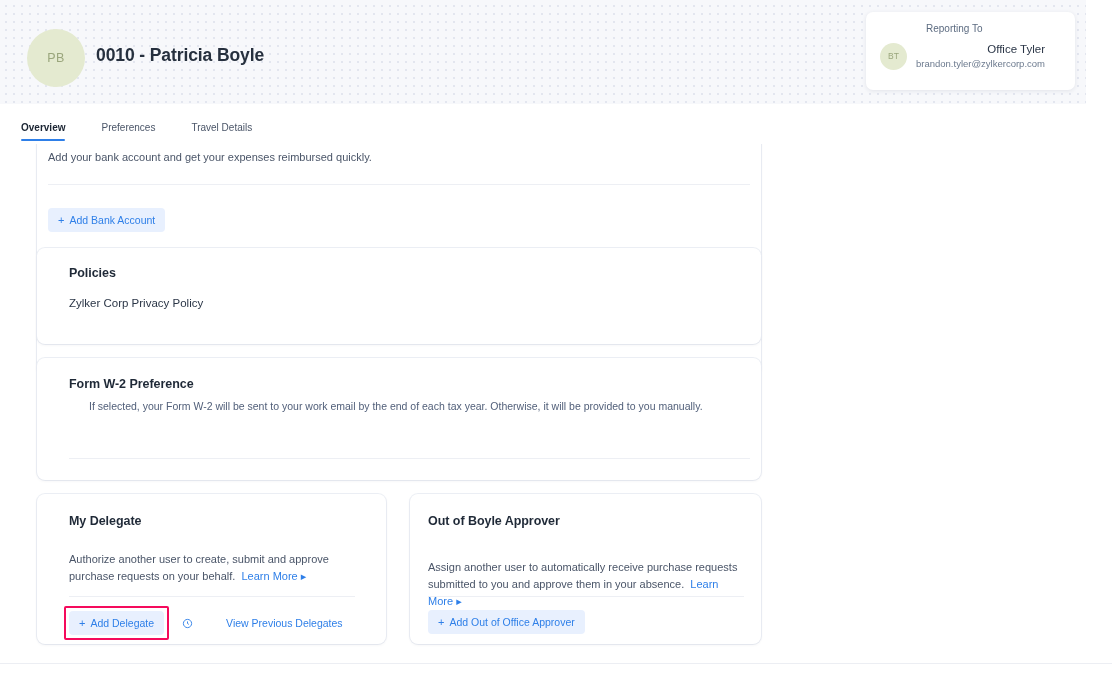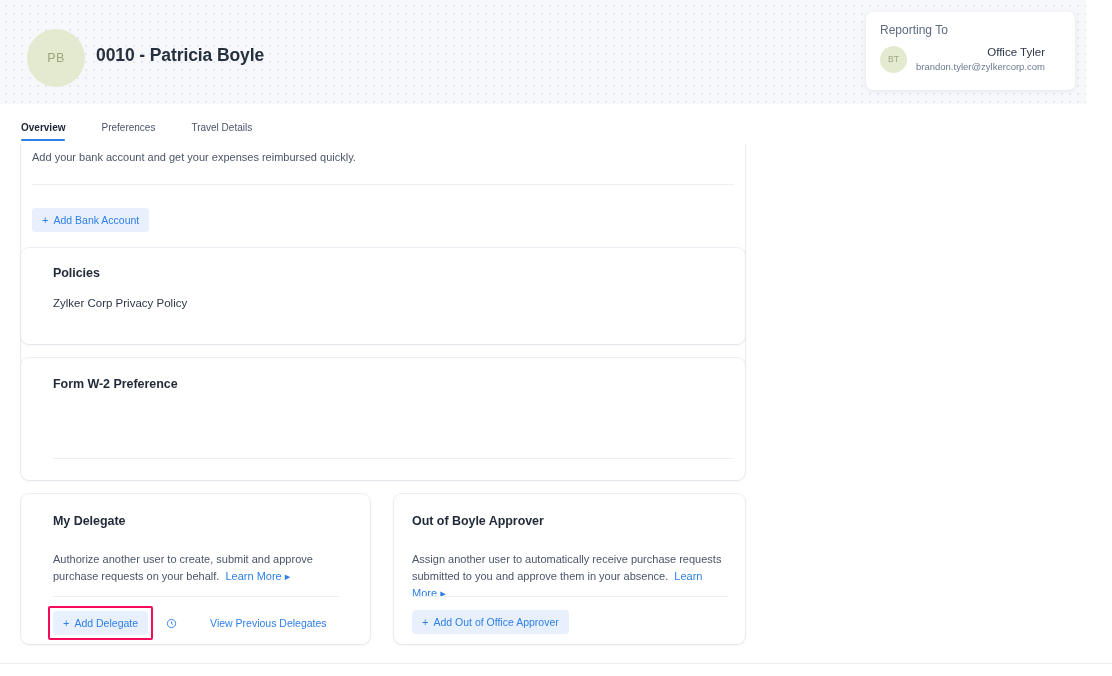--- a/index.html
+++ b/index.html
@@ -60,23 +60,24 @@
     left: 866px; top: 12px;
     width: 209px;
     height: 78px;
     background: #ffffff;
     border-radius: 7px;
     box-shadow: 0 1px 4px rgba(40,50,80,0.10);
     padding: 11px 14px 0 14px;
   }
 
   .reporting-label {
-    font-size: 12px;
+    font-size: 10px;
     color: #5c6b80;
     margin-bottom: 8px;
+    margin-left: 46px;
   }
 
   .reporting-person {
     display: flex;
     align-items: center;
     text-align: right;
   }
 
   .avatar-small {
     width: 27px; height: 27px;
@@ -135,21 +136,21 @@
     position: absolute;
     left: 0; right: 0; bottom: 0;
     height: 2.5px;
     background: #2e7fe8;
     border-radius: 2px;
   }
 
   
   .content {
     position: absolute;
-    left: 0; top: 144px;
+    left: 16px; top: 144px;
     width: 880px;
     height: 520px;
     overflow: hidden;
   }
 
   .card {
     position: absolute;
     background: #ffffff;
     border-radius: 8px;
     box-shadow: 0 1px 3px rgba(50,60,90,0.07), 0 0 0 1px rgba(235,238,245,0.9);
@@ -282,21 +283,21 @@
     pointer-events: none;
   }
   #view-prev { margin-left: 18px; }
 
   
   #card-ooo {
     left: 394px; top: 350px;
     width: 351px; height: 150px;
     padding: 20px 0 0 18px;
   }
-  #ooo-desc { margin-top: 23px; width: 318px; }
+  #ooo-desc { margin-top: 31px; width: 318px; }
   #ooo-div { position: absolute; left: 18px; top: 102px; width: 316px; height: 1px; background: #edeff4; }
   #ooo-btn { position: absolute; left: 18px; top: 116px; }
 
   .bottom-rule {
     position: absolute;
     left: 0; top: 663px;
     width: 1112px;
     height: 1px;
     background: #eceef3;
   }
@@ -343,20 +344,21 @@
       </button>
     </div>
 
     <div class="card" id="card-policies">
       <div class="card-title">Policies</div>
       <div id="policies-item">Zylker Corp Privacy Policy</div>
     </div>
 
     <div class="card" id="card-w2">
       <div class="card-title">Form W-2 Preference</div>
+      <div id="w2-note">If selected, your Form W-2 will be sent to your work email by the end of each tax year. Otherwise, it will be provided to you manually.</div>
       <div id="w2-div"></div>
     </div>
 
     <div class="card" id="card-delegate">
       <div class="card-title">My Delegate</div>
       <div class="card-desc" id="delegate-desc">
         <span>Authorize another user to create, submit and approve purchase requests on your behalf.</span>
         <span class="link-inline">&nbsp;<span>Learn More</span> <span>▸</span></span>
       </div>
       <div id="delegate-div"></div>

